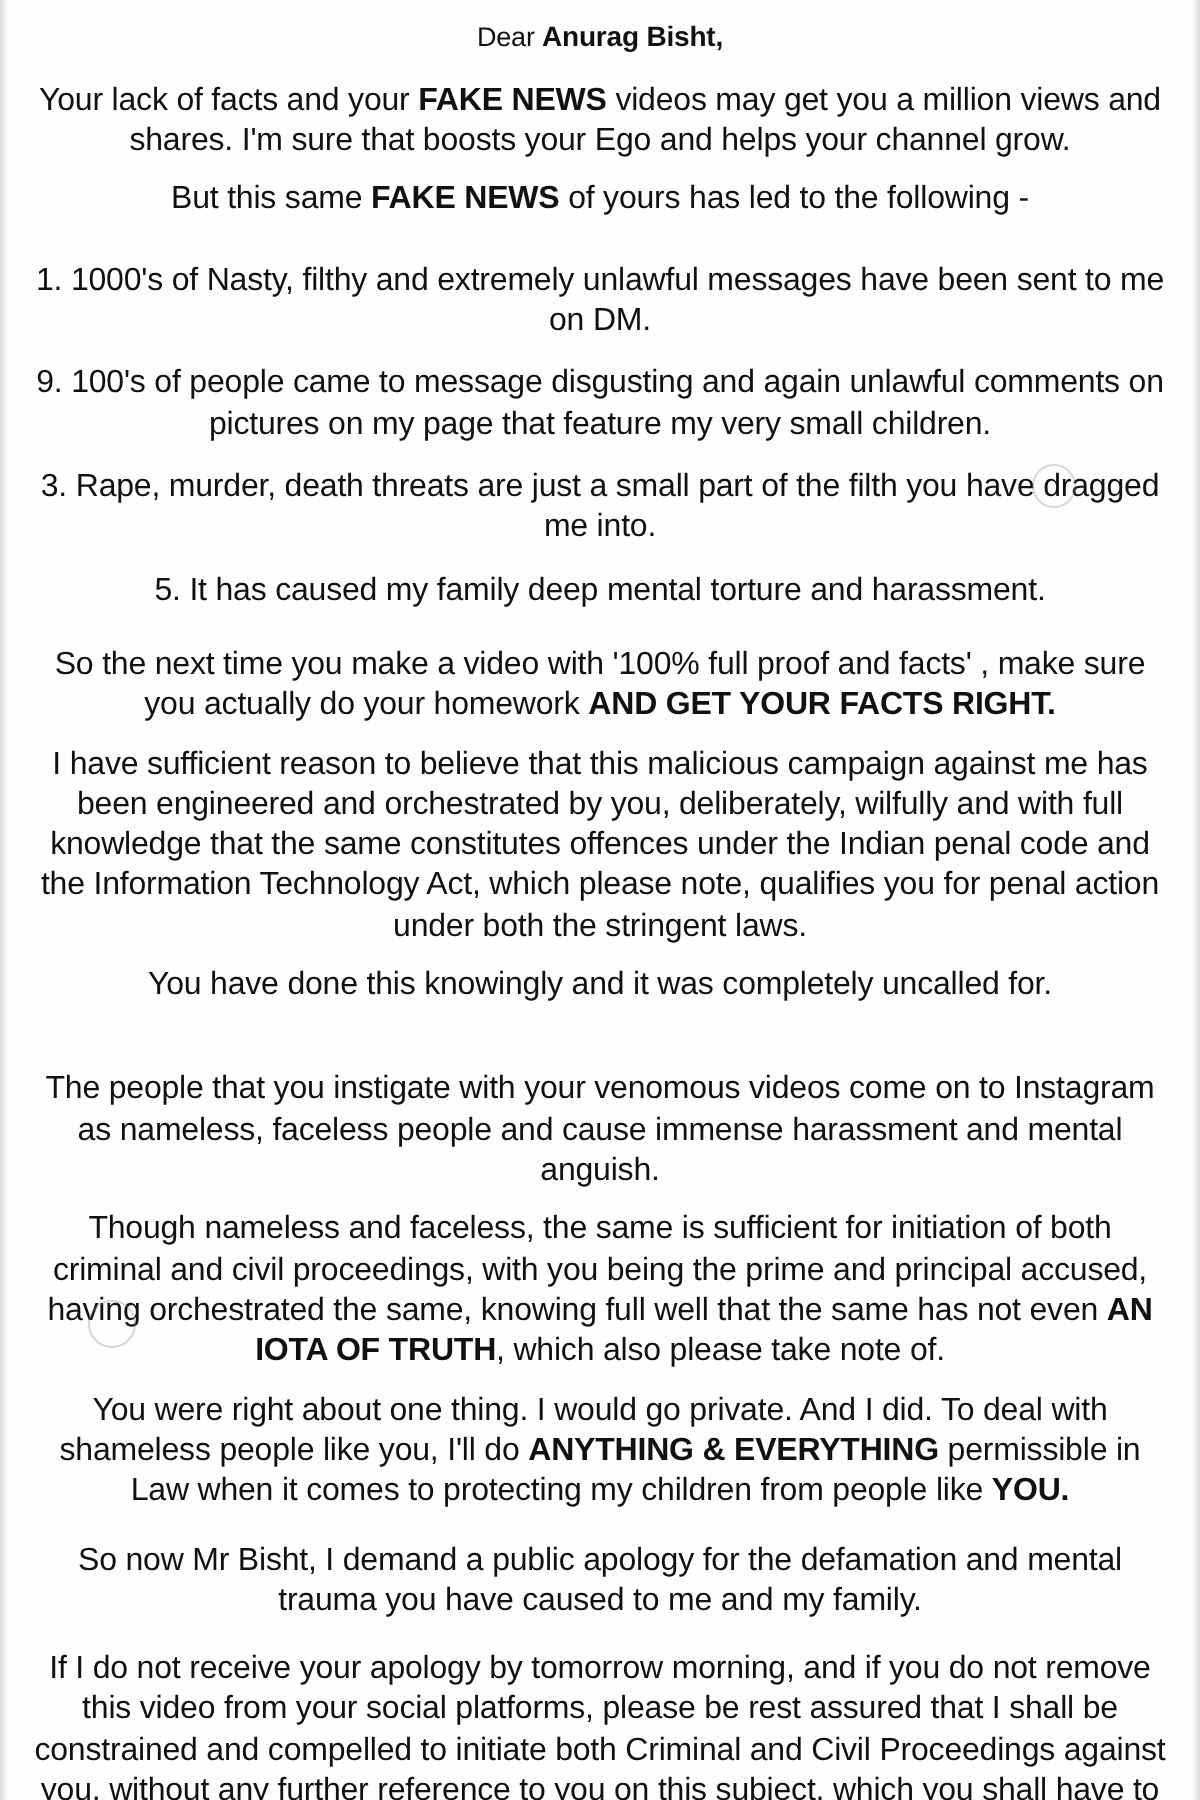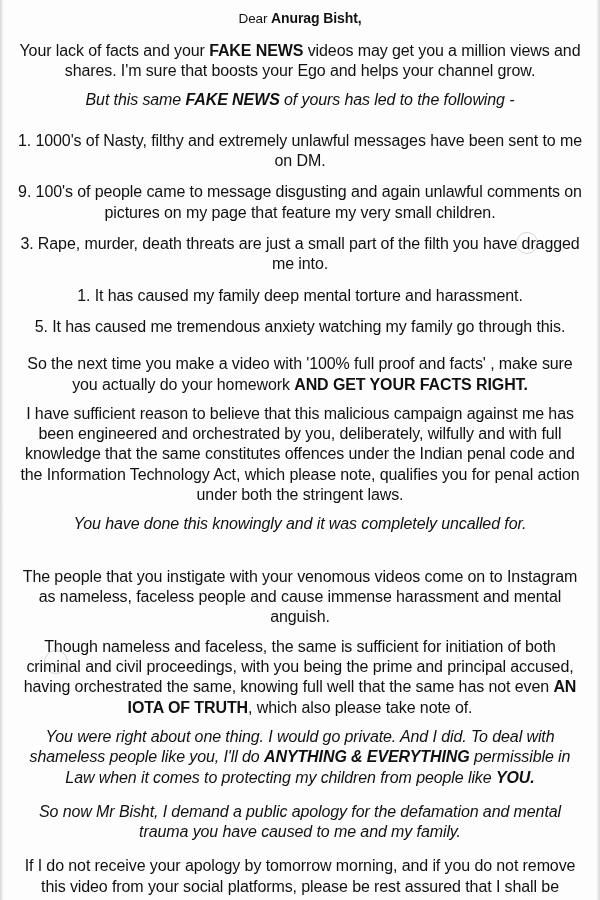--- a/index.html
+++ b/index.html
@@ -47,21 +47,21 @@
     margin-bottom: 13px;
     font-size: 13.5px;
   }
   .salutation b { font-size: 14px; }
   b { font-weight: bold; }
   .spacer-lg { height: 18px; }
   .spacer-sm { height: 6px; }
   .numbered {
     margin-bottom: 11px;
   }
-  .gap-after { margin-bottom: 14px; font-style: italic; }
+  .gap-after { margin-bottom: 14px; }
   .watermark {
     position: absolute;
     border-radius: 50%;
     border: 1px solid rgba(140,140,140,0.35);
     color: rgba(140,140,140,0.45);
     font-size: 11px;
     display: flex;
     align-items: center;
     justify-content: center;
   }
@@ -80,22 +80,21 @@
     <span>Dear </span><b>Anurag Bisht,</b>
   </p>
 
   <div id="body-container">
       <p><span>Your lack of facts and your </span><b>FAKE NEWS</b><span> videos may get you a million views and shares. I'm sure that boosts your Ego and helps your channel grow.</span></p>
       <p class=" gap-after"><span>But this same </span><b>FAKE NEWS</b><span> of yours has led to the following -</span></p>
       <div class="spacer-sm"></div>
       <p class="numbered"><span>1. 1000's of Nasty, filthy and extremely unlawful messages have been sent to me on DM.</span></p>
       <p class="numbered"><span>9. 100's of people came to message disgusting and again unlawful comments on pictures on my page that feature my very small children.</span></p>
       <p class="numbered"><span>3. Rape, murder, death threats are just a small part of the filth you have dragged me into.</span></p>
-      <p class="numbered"><span>1. It has caused my family deep mental torture and harassment.</span></p>
-      <p class="numbered"><span>5. It has caused me tremendous anxiety watching my family go through this.</span></p>
+      <p class="numbered"><span>5. It has caused my family deep mental torture and harassment.</span></p>
       <div class="spacer-sm"></div>
       <p><span>So the next time you make a video with '100% full proof and facts' , make sure you actually do your homework </span><b>AND GET YOUR FACTS RIGHT.</b></p>
       <p><span>I have sufficient reason to believe that this malicious campaign against me has been engineered and orchestrated by you, deliberately, wilfully and with full knowledge that the same constitutes offences under the Indian penal code and the Information Technology Act, which please note, qualifies you for penal action under both the stringent laws.</span></p>
       <p class=" gap-after"><span>You have done this knowingly and it was completely uncalled for.</span></p>
       <div class="spacer-lg"></div>
       <p><span>The people that you instigate with your venomous videos come on to Instagram as nameless, faceless people and cause immense harassment and mental anguish.</span></p>
       <p><span>Though nameless and faceless, the same is sufficient for initiation of both criminal and civil proceedings, with you being the prime and principal accused, having orchestrated the same, knowing full well that the same has not even </span><b>AN IOTA OF TRUTH</b><span>, which also please take note of.</span></p>
       <p class=" gap-after"><span>You were right about one thing. I would go private. And I did. To deal with shameless people like you, I'll do </span><b>ANYTHING &amp; EVERYTHING</b><span> permissible in Law when it comes to protecting my children from people like </span><b>YOU.</b></p>
       <p class=" gap-after"><span>So now Mr Bisht, I demand a public apology for the defamation and mental trauma you have caused to me and my family.</span></p>
       <p><span>If I do not receive your apology by tomorrow morning, and if you do not remove this video from your social platforms, please be rest assured that I shall be constrained and compelled to initiate both Criminal and Civil Proceedings against you, without any further reference to you on this subject, which you shall have to defend entirely at your own cost as to costs and consequences.</span></p>

